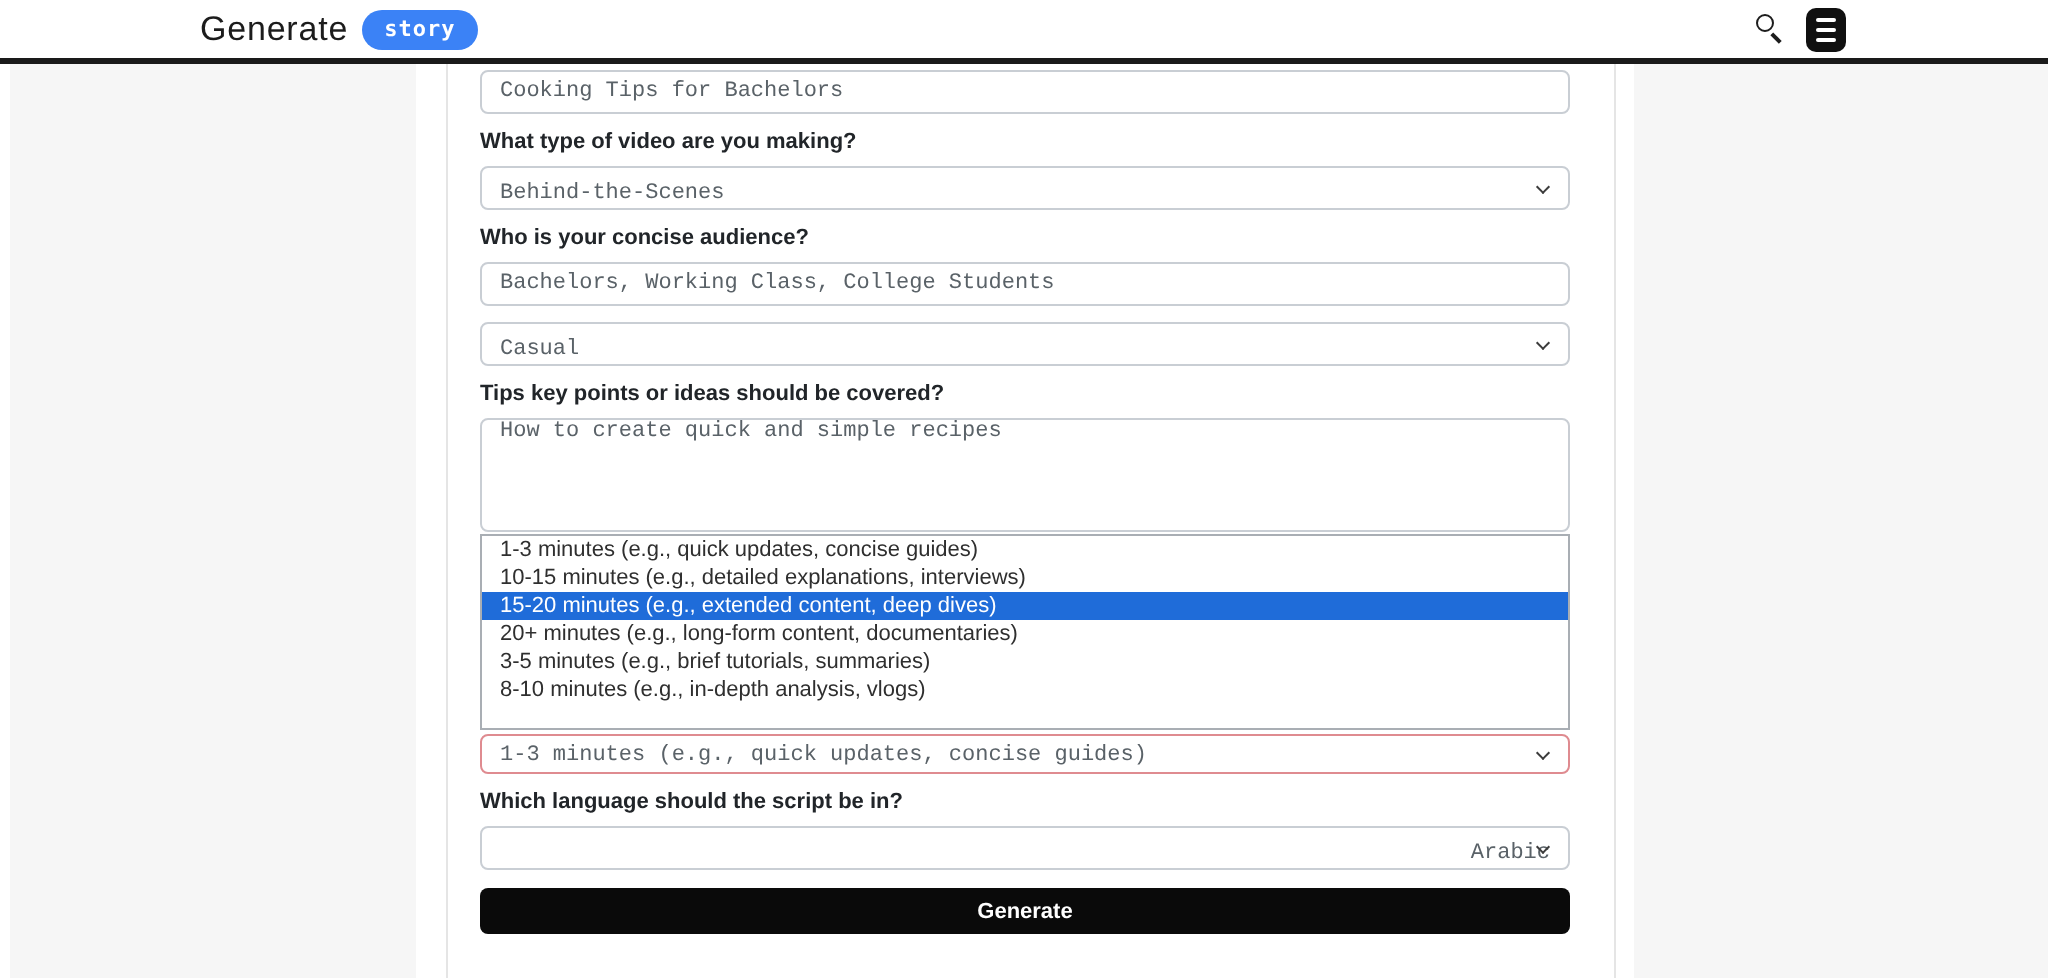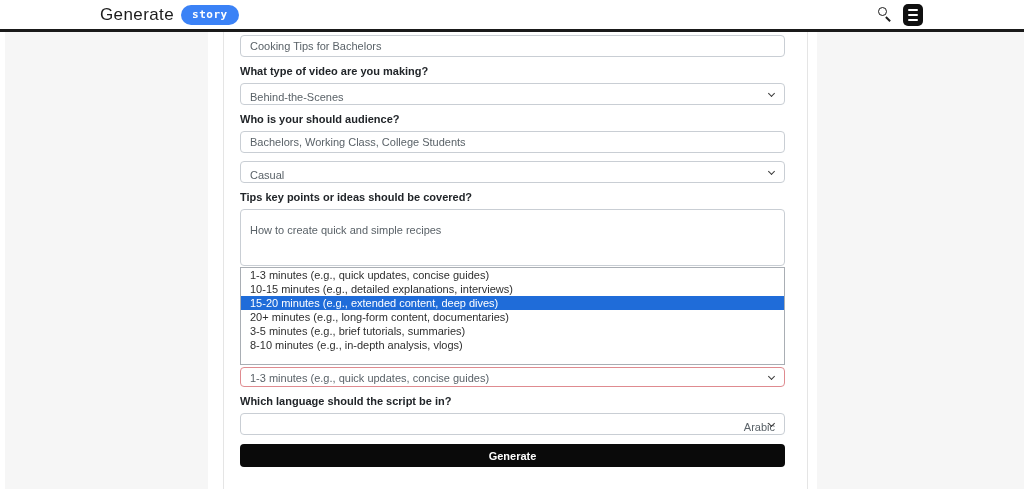--- a/index.html
+++ b/index.html
@@ -30,29 +30,29 @@
   .side-panel.left { left:5px; width:203px; }
   .side-panel.right { left:817px; right:0; }
   .center-col { position:absolute; left:223px; top:32px; bottom:0; width:585px; background:#fff;
     border-left:1px solid #e5e5e5; border-right:1px solid #e5e5e5; }
 
   
   .form { position:absolute; left:240px; top:35px; width:545px; font-size:11px; }
   .fld {
     display:block; width:545px; height:22px; background:#fff;
     border:1px solid #c9ced4; border-radius:4px; color:#5a6268; font-size:11px;
-    font-family:Liberation Sans, sans-serif; padding:0 9px; margin-bottom:8px; outline:none;
+    font-family:Liberation Mono, monospace; padding:0 9px; margin-bottom:8px; outline:none;
   }
   input.fld { line-height:20px; }
   .lbl { font-size:11px; line-height:13px; font-weight:bold; color:#212529; margin-bottom:5px; }
   .select { position:relative; line-height:20px; cursor:pointer; }
   .select .val { display:block; padding-top:3px; }
   .chev { position:absolute; right:10px; top:7px; width:5px; height:5px;
     border-right:1.6px solid #3c3c3c; border-bottom:1.6px solid #3c3c3c; transform:rotate(45deg); }
-  textarea.fld, .textarea { height:57px; resize:none; padding-top:14px; margin-bottom:1px; }
+  textarea.fld, .textarea { height:57px; resize:none; padding-top:0; margin-bottom:1px; }
   .dropdown-list {
     width:545px; height:98px; background:#fff; border:1px solid #a9aeb4; margin-bottom:2px; overflow:hidden;
   }
   .opt { height:14px; line-height:14px; padding-left:9px; color:#2f2f2f; font-size:11px; white-space:nowrap; cursor:default; }
   .opt.sel { background:#1f6cd9; color:#fff; }
   .select.invalid { height:20px; border:1.5px solid #df8b90; line-height:17px; margin-bottom:8px; }
   .select.invalid .val { padding-top:2px; }
   .select.invalid .chev { top:6px; }
   .gap9 { margin-bottom:9px !important;text-align:right; }
   .generate-btn {
@@ -89,21 +89,21 @@
   <div class="form">
 
     <input class="fld" type="text" value="Cooking Tips for Bachelors" style="">
 
     <div class="lbl">What type of video are you making?</div>
     <div class="fld select">
       <span class="val">Behind-the-Scenes</span>
       <span class="chev"></span>
     </div>
 
-    <div class="lbl">Who is your should audience?</div>
+    <div class="lbl">Who is your concise audience?</div>
     <input class="fld" type="text" value="Bachelors, Working Class, College Students" style="">
 
     <div class="fld select">
       <span class="val">Casual</span>
       <span class="chev"></span>
     </div>
 
     <div class="lbl">Tips key points or ideas should be covered?</div>
     <textarea class="fld textarea" style="">How to create quick and simple recipes</textarea>
 

